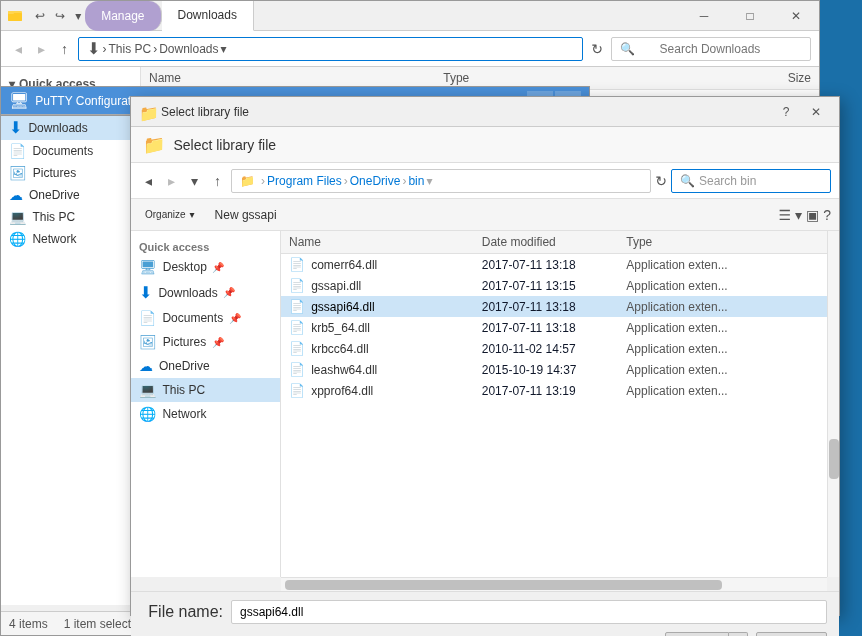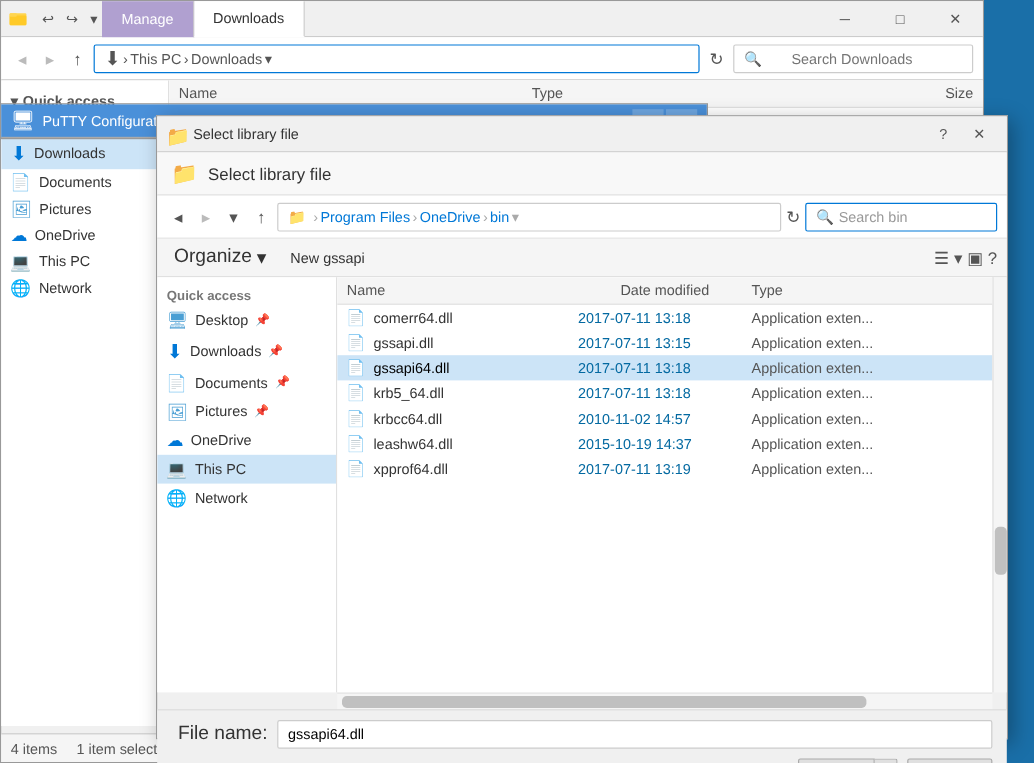--- a/index.html
+++ b/index.html
@@ -20,21 +20,21 @@
     .title-bar-qs { display: flex; align-items: center; gap: 2px; margin-left: 2px; }
     .title-bar-qs button {
       background: none; border: none; cursor: pointer; padding: 2px 4px; font-size: 12px; color: #555;
     }
     .title-bar-tabs { display: flex; flex: 1; align-items: stretch; }
     .tab {
       padding: 0 16px; display: flex; align-items: center; font-size: 12px; color: #333;
       border-right: 1px solid #ccc; cursor: pointer; height: 30px;
     }
     .tab.active { background: #fff; color: #333; border-bottom: 1px solid #fff; margin-bottom: -1px; z-index: 1; }
-    .tab.manage { background: #b0a0d0; color: #fff; font-weight: 500; }
+    .tab.manage { background: #b0a0d0; color: #fff; font-weight: 500; border-radius: 13px; }
     .title-controls { display: flex; align-items: center; margin-left: auto; }
     .title-controls button {
       background: none; border: none; width: 46px; height: 30px; cursor: pointer;
       font-size: 12px; color: #555; display: flex; align-items: center; justify-content: center;
     }
 
     
     .ribbon { background: #f8f8f8; border-bottom: 1px solid #ccc; }
     .ribbon-tabs { display: flex; border-bottom: 1px solid #ccc; }
     .ribbon-tab {
@@ -149,21 +149,21 @@
     }
     .dialog-search span { color: #999; margin-right: 4px; font-size: 12px; }
     .dialog-refresh { background: none; border: none; cursor: pointer; color: #555; font-size: 14px; }
 
     
     .dialog-inner-toolbar {
       height: 32px; background: #f5f5f5; border-bottom: 1px solid #e0e0e0;
       display: flex; align-items: center; padding: 0 8px; gap: 8px;
     }
     .organize-btn {
-      background: none; border: none; cursor: pointer; font-size: 16px; color: #333;
+      background: none; border: none; cursor: pointer; font-size: 10px; color: #333;
       display: flex; align-items: flex-start; gap: 4px; padding: 2px 6px;
     }
     .new-folder-btn {
       background: none; border: none; cursor: pointer; font-size: 12px; color: #333; padding: 2px 6px;
     }
     .view-options { margin-left: auto; display: flex; align-items: center; gap: 4px; }
     .view-options button { background: none; border: none; cursor: pointer; color: #555; font-size: 14px; }
 
     
     .dialog-body { display: flex; height: calc(100% - 172px); }
@@ -177,28 +177,28 @@
     .dsb-item.active { background: #cce4f7; }
     .dsb-section { padding: 6px 8px 2px; font-size: 11px; color: #777; font-weight: 600; }
 
     
     .dialog-files { flex: 1; background: #fff; overflow-y: auto; }
     .file-col-header {
       display: flex; align-items: center; background: #f5f5f5; border-bottom: 1px solid #e0e0e0;
       font-size: 12px; color: #555; padding: 4px 8px; position: sticky; top: 0; z-index: 1;
     }
     .fc-name { flex: 2; }
-    .fc-date { flex: 1.5; text-align: center; }
+    .fc-date { flex: 1.5; }
     .fc-type { flex: 2; }
     .file-row {
       display: flex; align-items: center; padding: 3px 8px; font-size: 12px; cursor: pointer; color: #333;
     }
     .file-row.selected { background: #cce4f7; color: #000; }
     .fr-name { flex: 2; display: flex; align-items: center; }
-    .fr-date { flex: 1.5; color: #0369a1; }
+    .fr-date { flex: 1.5; color: #0f172a; }
     .fr-type { flex: 2; color: #555; }
 
     
     .dialog-bottom { background: #f0f0f0; border-top: 1px solid #ddd; padding: 8px 12px; }
     .dialog-filename-row { display: flex; align-items: center; gap: 8px; margin-bottom: 8px; }
     .fn-label { font-size: 16px; color: #333; width: 80px; text-align: right; }
     .fn-input {
       flex: 1; height: 24px; border: 1px solid #ccc; border-radius: 2px;
       font-size: 12px; padding: 0 8px; background: #fff;
     }

